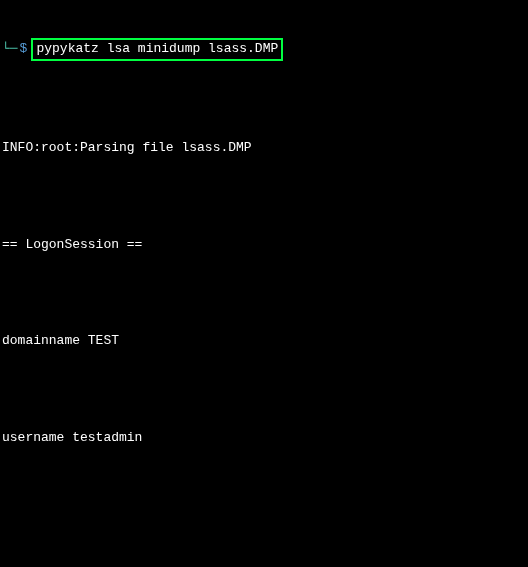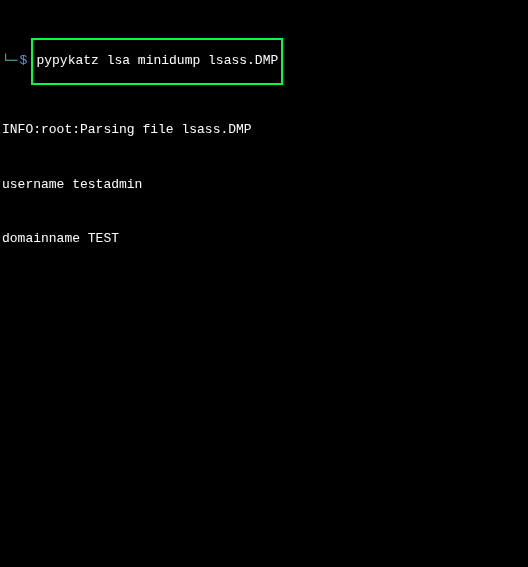--- a/index.html
+++ b/index.html
@@ -12,37 +12,38 @@
       padding: 2px;
       width: 528px;
       overflow: hidden;
     }
     .terminal { white-space: pre; }
     .prompt-line { display: flex; align-items: center; }
     .prompt-arrow { color: #4ec9b0; margin-right: 2px; }
     .prompt-dollar { color: #569cd6; margin-right: 4px; }
     .cmd-box {
       border: 2px solid #00ff41;
-      padding: 12px 3px;
+      padding: 0 3px;
       display: inline-block;
     }
-    .line { display: block; }
+    .line { display: block; margin-top: 42px; }
   </style>
 </head>
 <body>
 
 <div class="terminal">
   <div class="prompt-line">
     <span class="prompt-arrow">└─</span>
     <span class="prompt-dollar">$</span>
     <span class="cmd-box">pypykatz lsa minidump lsass.DMP</span>
   </div>
   <span class="line">INFO:root:Parsing file lsass.DMP</span>
+  <span class="line">== LogonSession ==</span>
+  <span class="line">domainname TEST</span>
   <span class="line">username testadmin</span>
-  <span class="line">domainname TEST</span>
   
   
   
   
   
   
   
   
   
   

